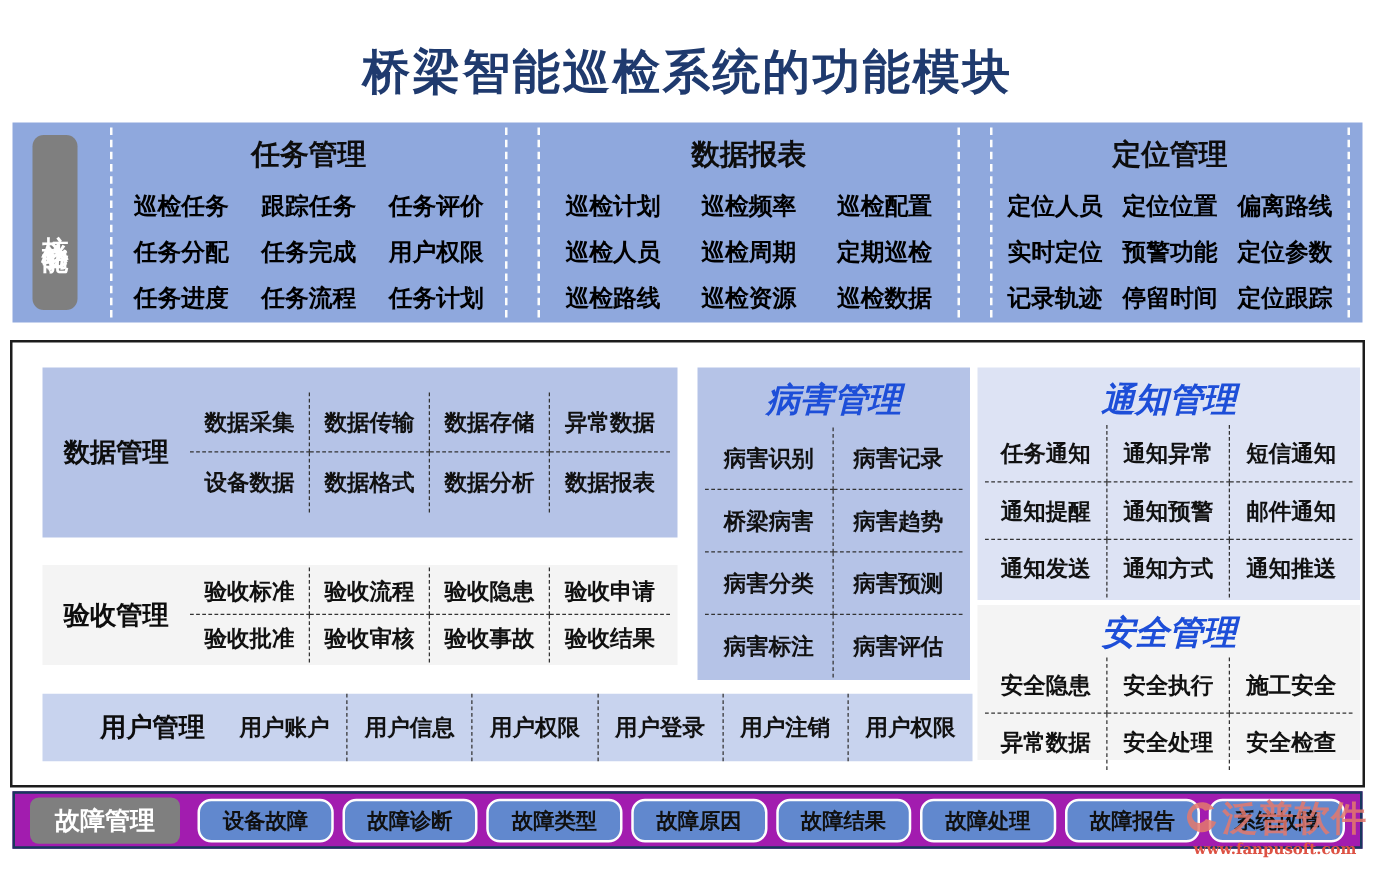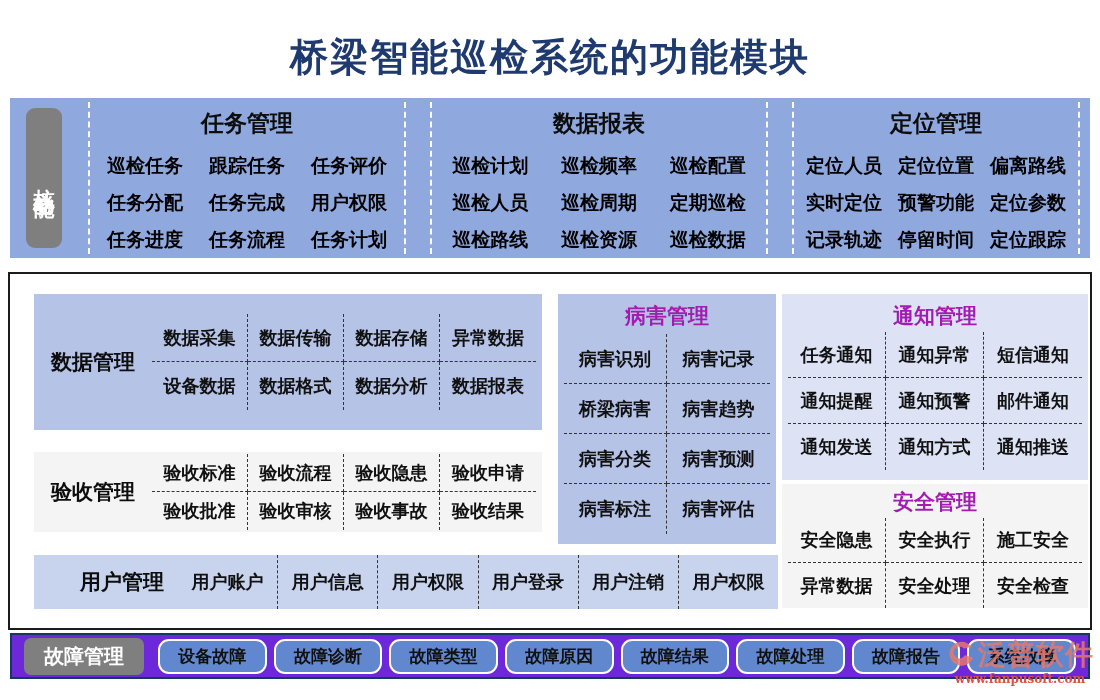--- a/index.html
+++ b/index.html
@@ -36,21 +36,21 @@
     height:37px; line-height:37px; white-space:nowrap;
   }
   
   .main-panel {
     position:absolute; left:8px; top:272px; width:1084px; height:358px;
     border:2px solid #1c1c1c; background:#fff;
   }
   .block { position:absolute; }
   .hblock { display:flex; align-items:center; }
   .block-label { width:118px; text-align:center; font-size:21px; font-weight:700; color:#0d0d0d; flex:0 0 auto; }
-  .block-head { text-align:center; font-size:21px; font-weight:700; color:#a21caf; }
+  .block-head { text-align:center; font-size:27px; font-weight:700; color:#1d4ed8;font-style:italic; }
   .cell {
     font-size:18px; font-weight:700; color:#111; text-align:center;
     display:flex; align-items:center; justify-content:center; white-space:nowrap;
   }
   .data-block   { left:24px;  top:20px;  width:508px; height:136px; background:#b5c3e7; }
   .accept-block { left:24px;  top:178px; width:508px; height:80px;  background:#f4f4f4; }
   .grid4 { flex:1; display:grid; grid-template-columns:repeat(4,1fr); margin-right:6px; }
   .grid4 .cell { border-right:1px dashed #333; }
   .grid4 .cell:nth-child(4n) { border-right:none; }
   .grid4 .cell:nth-child(-n+4) { border-bottom:1px dashed #333; }
@@ -70,21 +70,21 @@
   .grid3 { display:grid; grid-template-columns:repeat(3,1fr); margin:2px 6px 0 6px; }
   .grid3 .cell { border-right:1px dashed #333; }
   .grid3 .cell:nth-child(3n) { border-right:none; }
   .notify-block .grid3 .cell { height:46px; }
   .notify-block .grid3 .cell:nth-child(-n+6) { border-bottom:1px dashed #333; }
   .safety-block .grid3 .cell { height:45px; }
   .safety-block .grid3 .cell:nth-child(-n+3) { border-bottom:1px dashed #333; }
   
   .fault-band {
     position:absolute; left:10px; top:633px; width:1080px; height:46px;
-    background:#6d28d9; border:2px solid #17375e;
+    background:#a21caf; border:2px solid #17375e;
     display:flex; align-items:center; padding:0 12px; gap:14px;
   }
   .fault-label {
     background:#7f7f7f; color:#fff; border-radius:7px; padding:5px 20px;
     font-size:20px; font-weight:700; white-space:nowrap;
   }
   .fault-pills { flex:1; display:flex; gap:7px; }
   .pill {
     flex:1; border:2px solid #fdfdfd; border-radius:11px; background:#6188ce;
     color:#101010; text-align:center; font-size:17px; font-weight:700;

